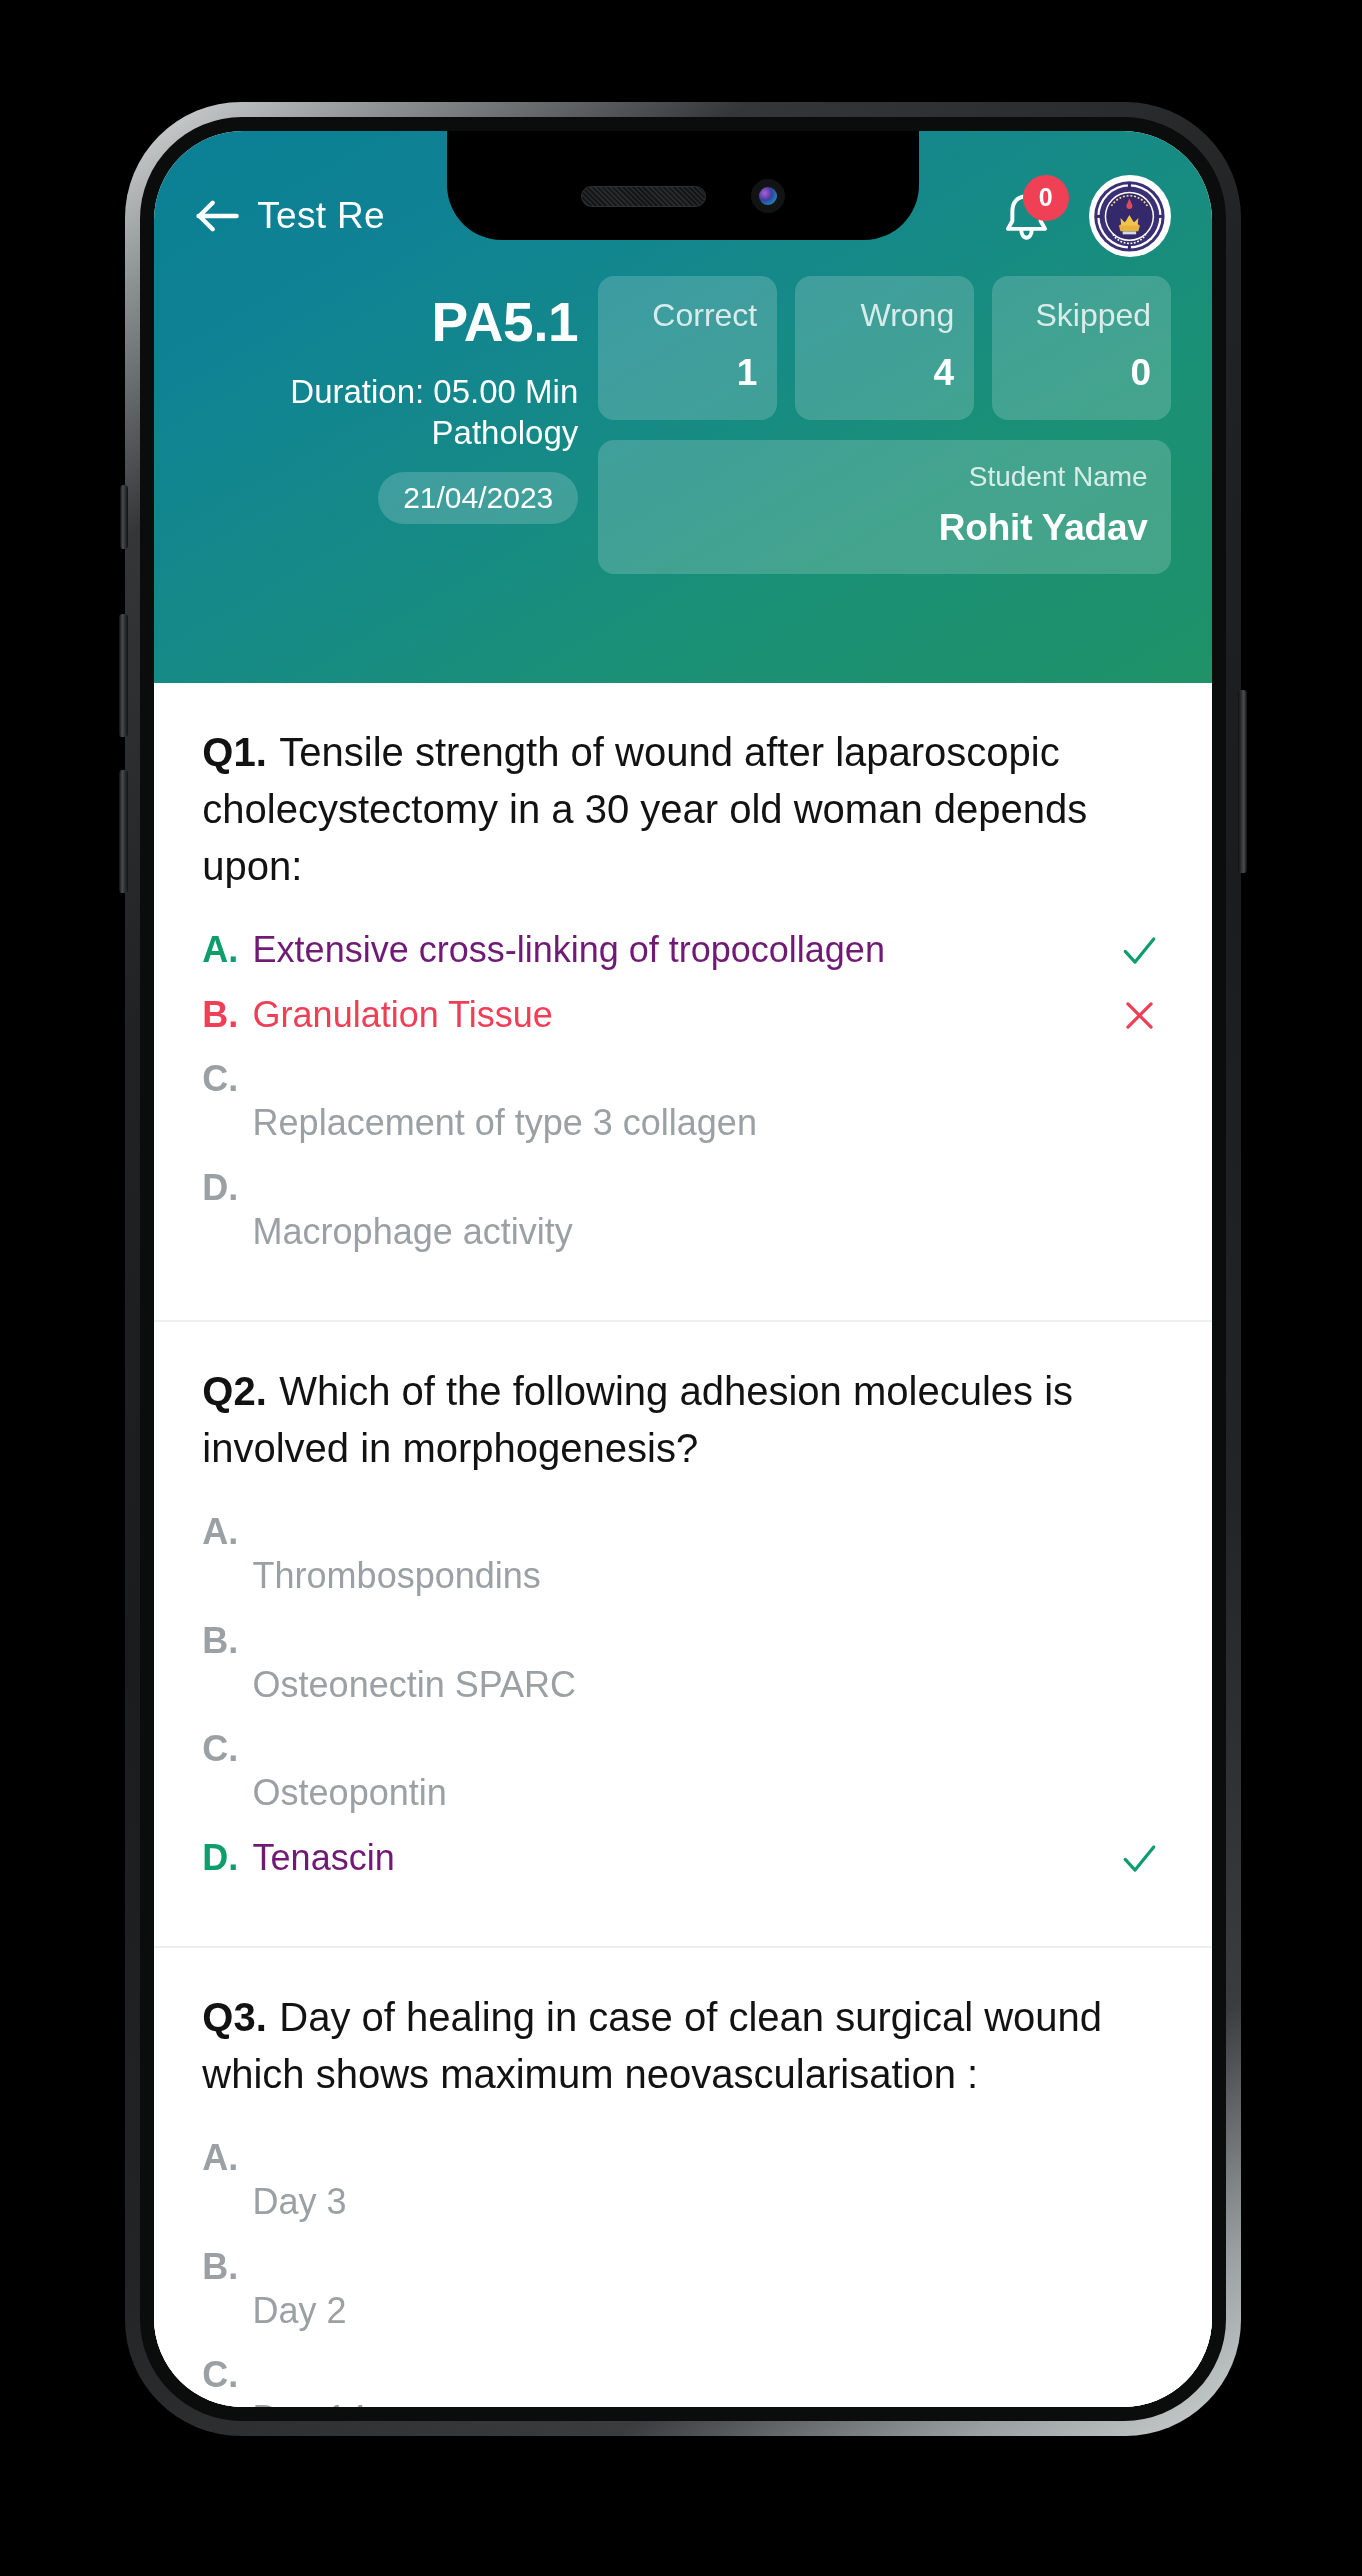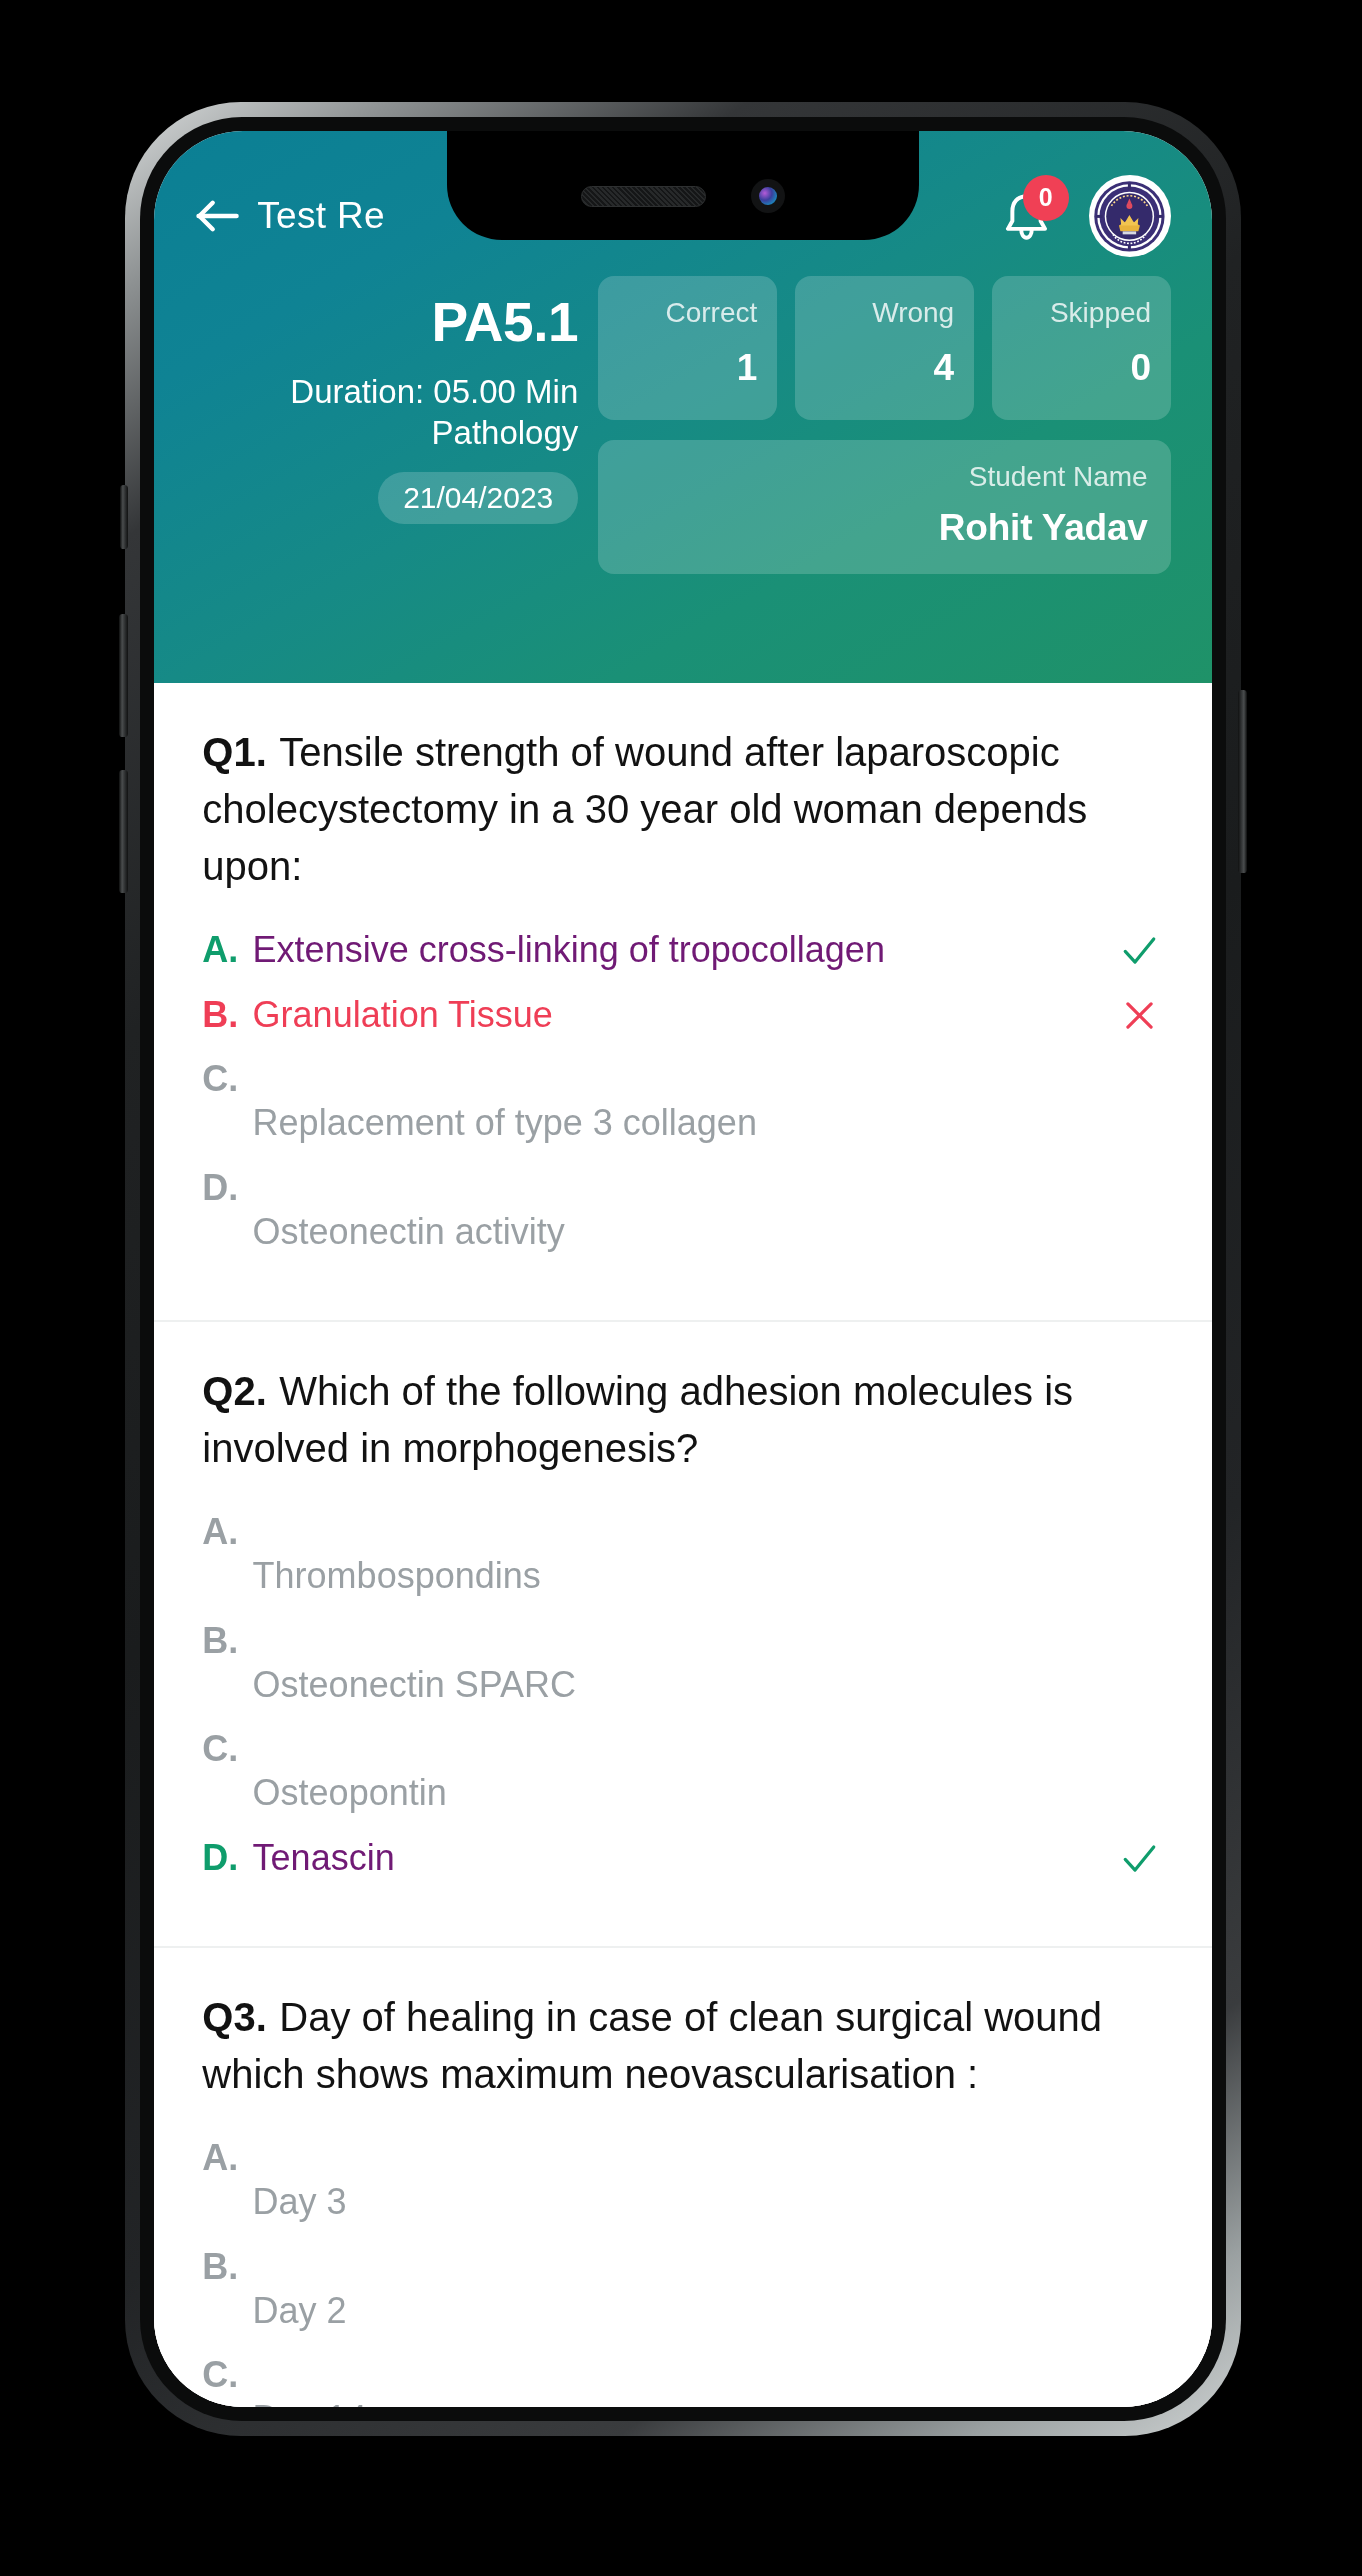--- a/index.html
+++ b/index.html
@@ -223,21 +223,21 @@
   .stat-row { display: flex; gap: 18px; }
   .stat-card {
     flex: 1;
     background: rgba(255,255,255,0.18);
     border-radius: 16px;
     padding: 19.6px 19.6px 23px 19.6px;
     min-height: 144px;
   }
   .stat-label {
     color: rgba(255,255,255,0.80);
-    font-size: 28px;
+    font-size: 32px;
     font-weight: 400;
     line-height: 1.2;
   }
   .stat-value {
     color: #ffffff;
     font-size: 37px;
     font-weight: 700;
     margin-top: 19.6px;
     line-height: 1;
   }
@@ -449,21 +449,21 @@
                 </svg>
               </span>
             </div>
             <div class="opt st-neutral">
               <span class="opt-letter">C.</span>
               <span class="opt-text">Replacement of type 3 collagen</span>
               <span class="opt-mark"></span>
             </div>
             <div class="opt st-neutral">
               <span class="opt-letter">D.</span>
-              <span class="opt-text">Osteonectin activity</span>
+              <span class="opt-text">Macrophage activity</span>
               <span class="opt-mark"></span>
             </div>
             <div class="q-gap"></div>
           </div>
           <div class="qcard">
             <div class="q-text"><span class="q-num">Q2.</span><span>Which of the following adhesion molecules is involved in morphogenesis?</span></div>
             <div class="opt st-neutral">
               <span class="opt-letter">A.</span>
               <span class="opt-text">Thrombospondins</span>
               <span class="opt-mark"></span>

